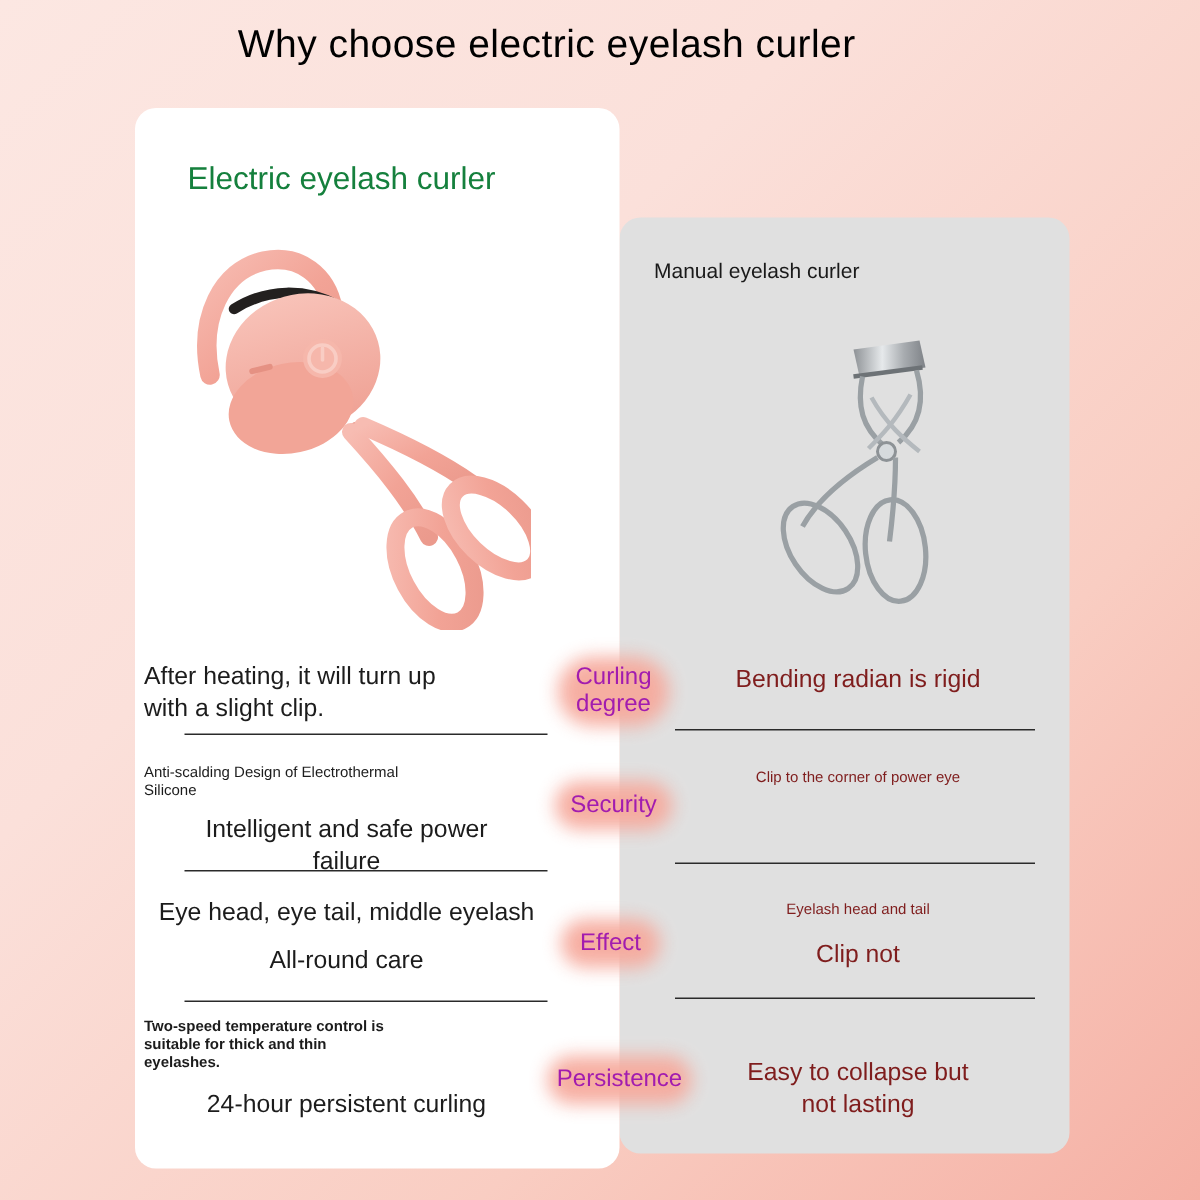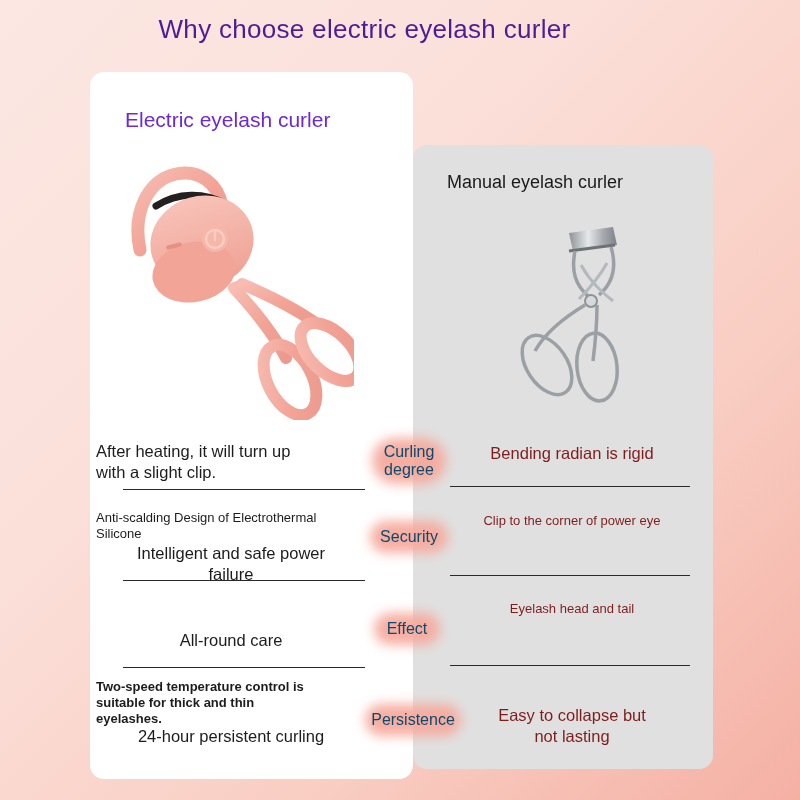--- a/index.html
+++ b/index.html
@@ -14,21 +14,21 @@
   }
 
   
   .page-title {
     position: absolute;
     top: 14px;
     left: 0;
     width: 729px;
     text-align: center;
     font-size: 26px;
-    color: #4c1d95;
+    color: #000000;
     letter-spacing: .3px;
   }
 
   
   .panel-right {
     position: absolute;
     left: 413px;
     top: 145px;
     width: 300px;
     height: 624px;
@@ -45,28 +45,28 @@
     background: #ffffff;
     border-radius: 14px;
   }
 
   
   .panel-left-title {
     position: absolute;
     left: 125px;
     top: 108px;
     font-size: 21px;
-    color: #6d28d9;
+    color: #15803d;
   }
 
   .panel-right-title {
     position: absolute;
-    left: 447px;
+    left: 436px;
     top: 172px;
-    font-size: 18px;
+    font-size: 14px;
     color: #1a1a1a;
   }
 
   
   .product-electric {
     position: absolute;
     left: 122px;
     top: 162px;
     width: 232px;
     height: 258px;
@@ -98,21 +98,21 @@
     color: #1c1c1c;
   }
   .cell-right {
     position: absolute;
     left: 444px;
     width: 256px;
     text-align: center;
     color: #7f1d1d;
   }
   .big   { font-size: 16.5px; line-height: 1.26; }
-  .small { font-size: 13px; line-height: 1.22; }
+  .small { font-size: 10px; line-height: 1.22; }
 
   .lead-left  { text-align: left; }
 
   .divider-left {
     position: absolute;
     left: 123px;
     width: 242px;
     height: 1px;
     background: #2a2a2a;
   }
@@ -135,21 +135,21 @@
     border-radius: 26px;
     background: #f6aa9d;
     filter: blur(6px);
     opacity: .95;
   }
   .pill-text {
     position: relative;
     text-align: center;
     font-size: 16px;
     line-height: 1.14;
-    color: #0c4a6e;
+    color: #a21caf;
     white-space: pre-line;
   }
 </style>
 </head>
 <body>
 
 <div class="panel-right"></div>
 <div class="panel-left"></div>
 
 <div class="page-title">Why choose electric eyelash curler</div>
@@ -240,24 +240,26 @@
   <div class="divider-left" style="top:580px;"></div>
 
   <div class="cell-right small" style="top:513px;">Clip to the corner of power eye</div>
   <div class="divider-right" style="top:575px;"></div>
 
   <div class="pill-wrap" style="left:370px; top:521px; width:78px; height:32px;">
     <div class="pill-blob"></div>
     <div class="pill-text">Security</div>
   </div>
 
+  <div class="cell-left big" style="top:598px;">Eye head, eye tail, middle eyelash</div>
   <div class="cell-left big" style="top:630px;">All-round care</div>
   <div class="divider-left" style="top:667px;"></div>
 
   <div class="cell-right small" style="top:601px;">Eyelash head and tail</div>
+  <div class="cell-right big" style="top:626px;">Clip not</div>
   <div class="divider-right" style="top:665px;"></div>
 
   <div class="pill-wrap" style="left:374px; top:613px; width:66px; height:32px;">
     <div class="pill-blob"></div>
     <div class="pill-text">Effect</div>
   </div>
 
   <div class="cell-left small lead-left" style="top: 679px; white-space: pre-line; font-weight: bold;">Two-speed temperature control is
 suitable for thick and thin
 eyelashes.</div>

